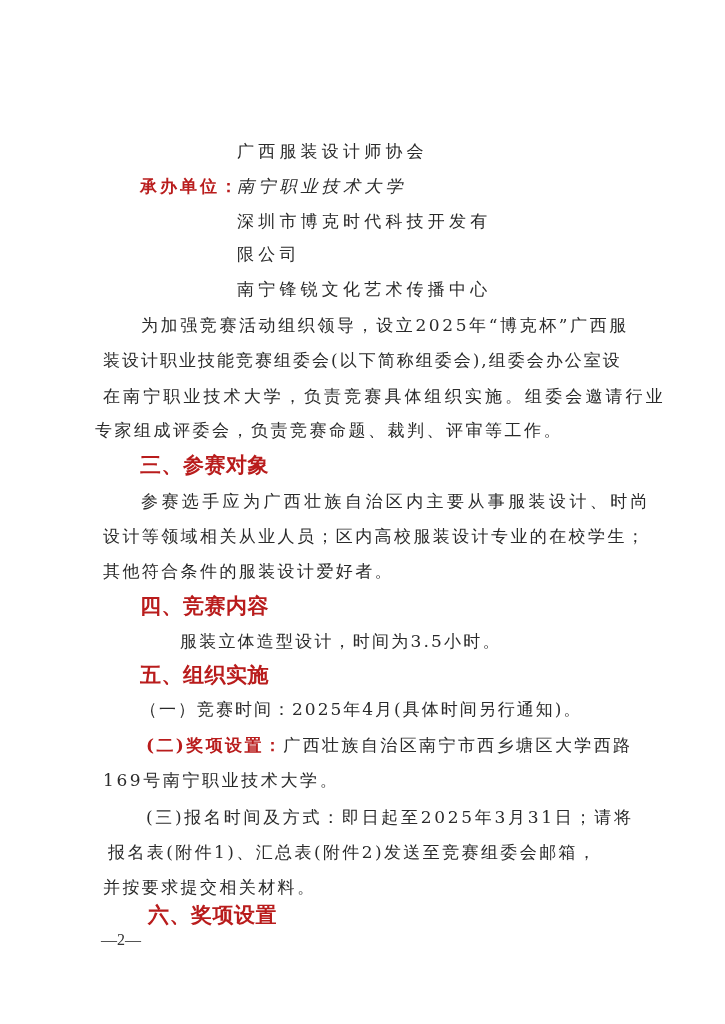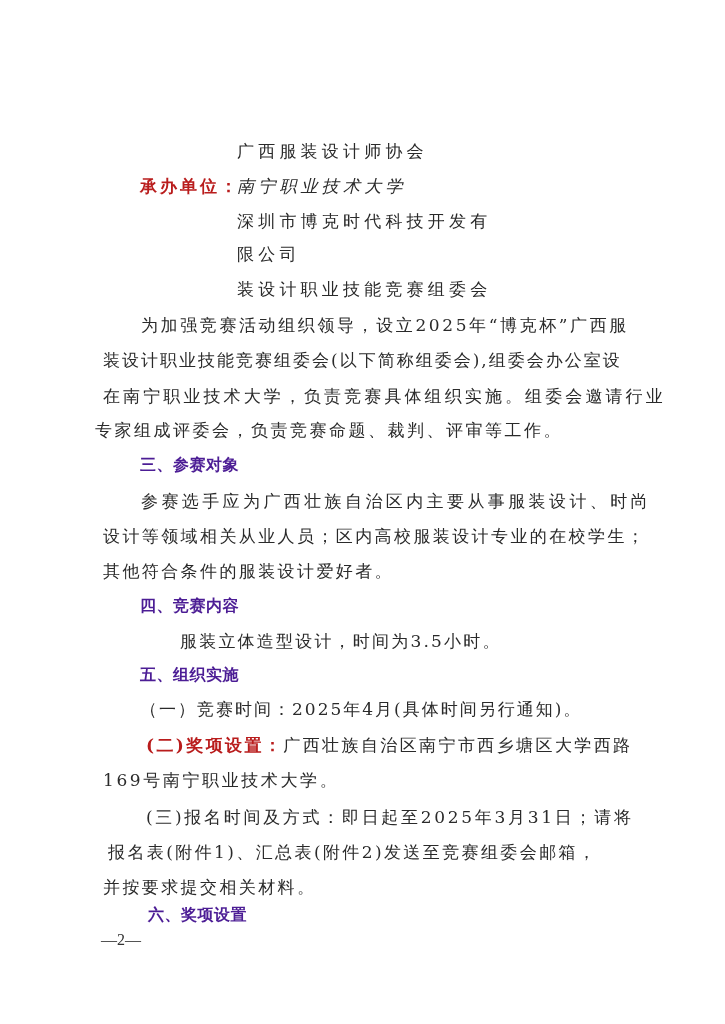--- a/index.html
+++ b/index.html
@@ -8,40 +8,40 @@
     font-family: "DejaVu Serif", "Liberation Serif", serif;
     color: #2a2a2a;
   }
   .line {
     position: absolute; white-space: nowrap;
     font-size: 17px; line-height: 22px; letter-spacing: 4.2px;
   }
   .tight { letter-spacing: 1.2px; }
   .heading {
     font-family: "DejaVu Sans", "Liberation Sans", sans-serif;
-    font-weight: bold; font-size: 16px; letter-spacing: 0.5px; color: #4c1d95;
+    font-weight: bold; font-size: 21px; letter-spacing: 0.5px; color: #b91c1c;
   }
   .label-kai { font-weight: bold; color: #b91c1c; }
   .pagenum {
     position: absolute; font-size: 16px; line-height: 20px; letter-spacing: 0;
     font-family: "Liberation Serif", "DejaVu Serif", serif; color: #333;
   }
 </style>
 </head>
 <body>
 
 <div>
 
   <div class="line" style="left:237px; top:140px;text-align:right;">广西服装设计师协会</div>
 
   <div class="line label-kai" style="left:140px; top:175px; letter-spacing:3px;">承办单位：</div>
   <div class="line" style="left:237px; top:175px;font-style:italic;">南宁职业技术大学</div>
   <div class="line" style="left:237px; top:210px;">深圳市博克时代科技开发有</div>
   <div class="line" style="left:237px; top:243px;">限公司</div>
-  <div class="line" style="left:237px; top:278px;">装设计职业技能竞赛组委会</div>
+  <div class="line" style="left:237px; top:278px;">南宁锋锐文化艺术传播中心</div>
 
   <div class="line tight" style="left:141px; top:314px; letter-spacing:2.6px;">为加强竞赛活动组织领导，设立2025年“博克杯”广西服</div>
   <div class="line tight" style="left:103px; top:349px; letter-spacing:2px;">装设计职业技能竞赛组委会(以下简称组委会),组委会办公室设</div>
   <div class="line tight" style="left:103px; top:385px; letter-spacing:3.1px;">在南宁职业技术大学，负责竞赛具体组织实施。组委会邀请行业</div>
   <div class="line tight" style="left:95px; top:419px; letter-spacing:2.5px;">专家组成评委会，负责竞赛命题、裁判、评审等工作。</div>
 
   <div class="line heading" style="left:140px; top:454px;">三、参赛对象</div>
   <div class="line" style="left:141px; top:490px; letter-spacing:3.4px;">参赛选手应为广西壮族自治区内主要从事服装设计、时尚</div>
   <div class="line" style="left:103px; top:525px; letter-spacing:2.4px;">设计等领域相关从业人员；区内高校服装设计专业的在校学生；</div>
   <div class="line" style="left:103px; top:560px; letter-spacing:2.4px;">其他符合条件的服装设计爱好者。</div>

